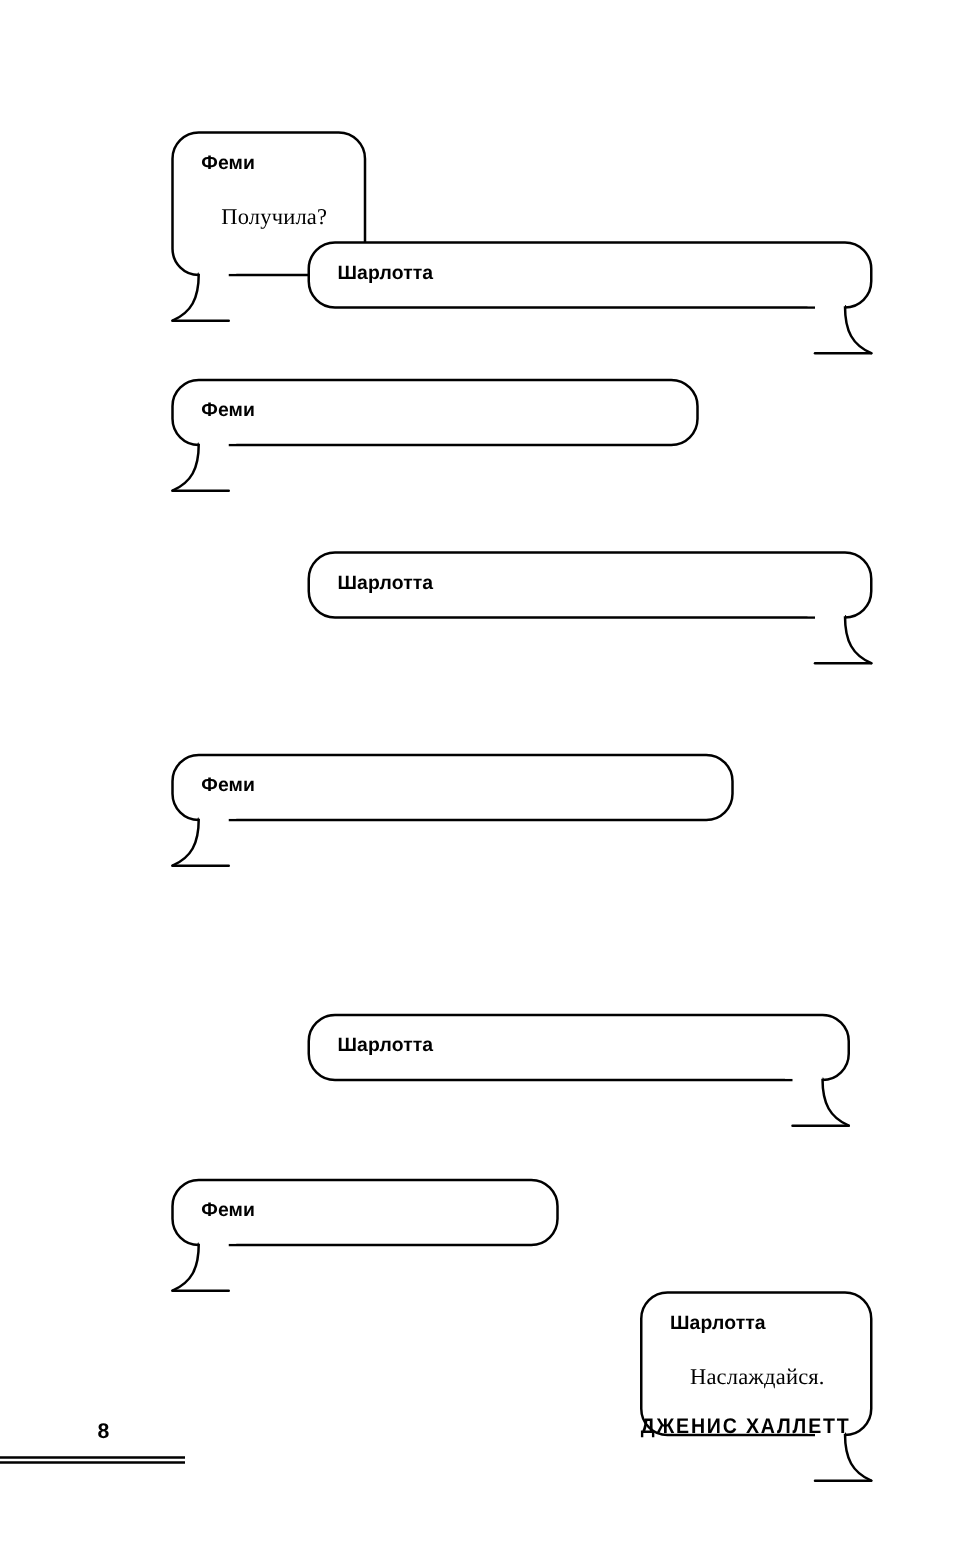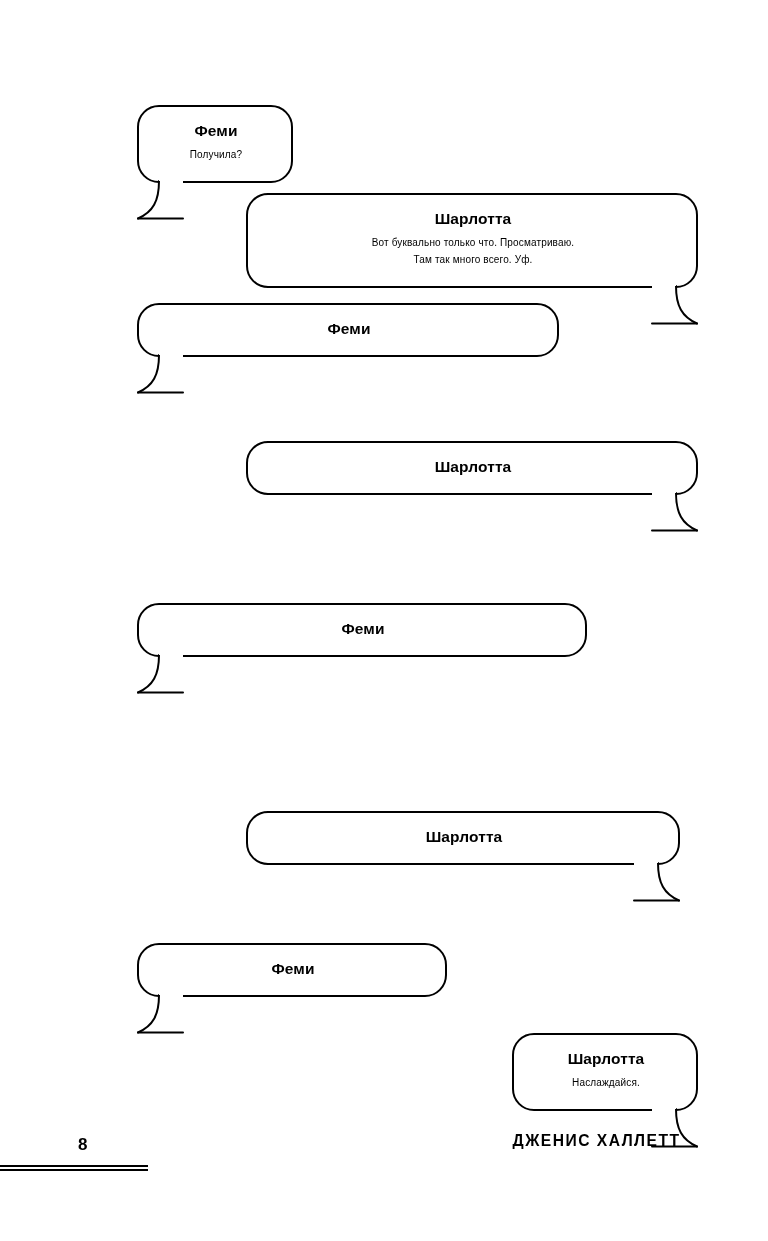--- a/index.html
+++ b/index.html
@@ -36,38 +36,38 @@
     display: block;
   }
 
   .bubble {
     position: relative;
     box-sizing: border-box;
     border: 2px solid #000000;
     border-radius: 22px;
     background: #ffffff;
     padding: 13px 20px 14px 22px;
-    text-align: center;
   }
 
   .sender {
     font-weight: bold;
     font-size: 15.5px;
     line-height: 1.42;
     letter-spacing: 0.1px;
     margin: 0 0 1px 0;
     white-space: nowrap;
   }
 
   .body-text {
-    font-size: 10px;
+    font-size: 18px;
     line-height: 1.72;
     letter-spacing: 0.15px;
-    margin: 4px;
+    margin: 16px;
     white-space: pre-line;
+    font-family: Liberation Serif, serif;
   }
 
   
   .tail {
     position: absolute;
     width: 46px;
     height: 42px;
     overflow: visible;
     pointer-events: none;
   }
@@ -140,22 +140,20 @@
           <path d="M22,2 C22,22 16,33 1,39.5" fill="none" stroke="#000000" stroke-width="2" stroke-linecap="round"></path>
           <path d="M1,39.5 L46,39.5" fill="none" stroke="#000000" stroke-width="2" stroke-linecap="round"></path>
           <rect x="22" y="-4" width="30" height="6" fill="#ffffff"></rect>
         </svg>
       </div>
     </div>
 
     <div class="msg-row" style="left:246px; top:193px; width:452px;">
       <div class="bubble" style="width:452px;">
         <div class="sender">Шарлотта</div>
-        <div class="body-text">Вот буквально только что. Просматриваю.
-Там так много всего. Уф.</div>
         <svg class="tail right" viewBox="0 0 46 42">
           <path d="M24,0 L24,20 C24,30 32,36 44,40 L0,40 L0,0 Z" fill="#ffffff" stroke="none"></path>
           <path d="M24,2 C24,22 30,33 45,39.5" fill="none" stroke="#000000" stroke-width="2" stroke-linecap="round"></path>
           <path d="M45,39.5 L0,39.5" fill="none" stroke="#000000" stroke-width="2" stroke-linecap="round"></path>
           <rect x="-6" y="-4" width="30" height="6" fill="#ffffff"></rect>
         </svg>
       </div>
     </div>
 
     <div class="msg-row" style="left:137px; top:303px; width:422px;">

